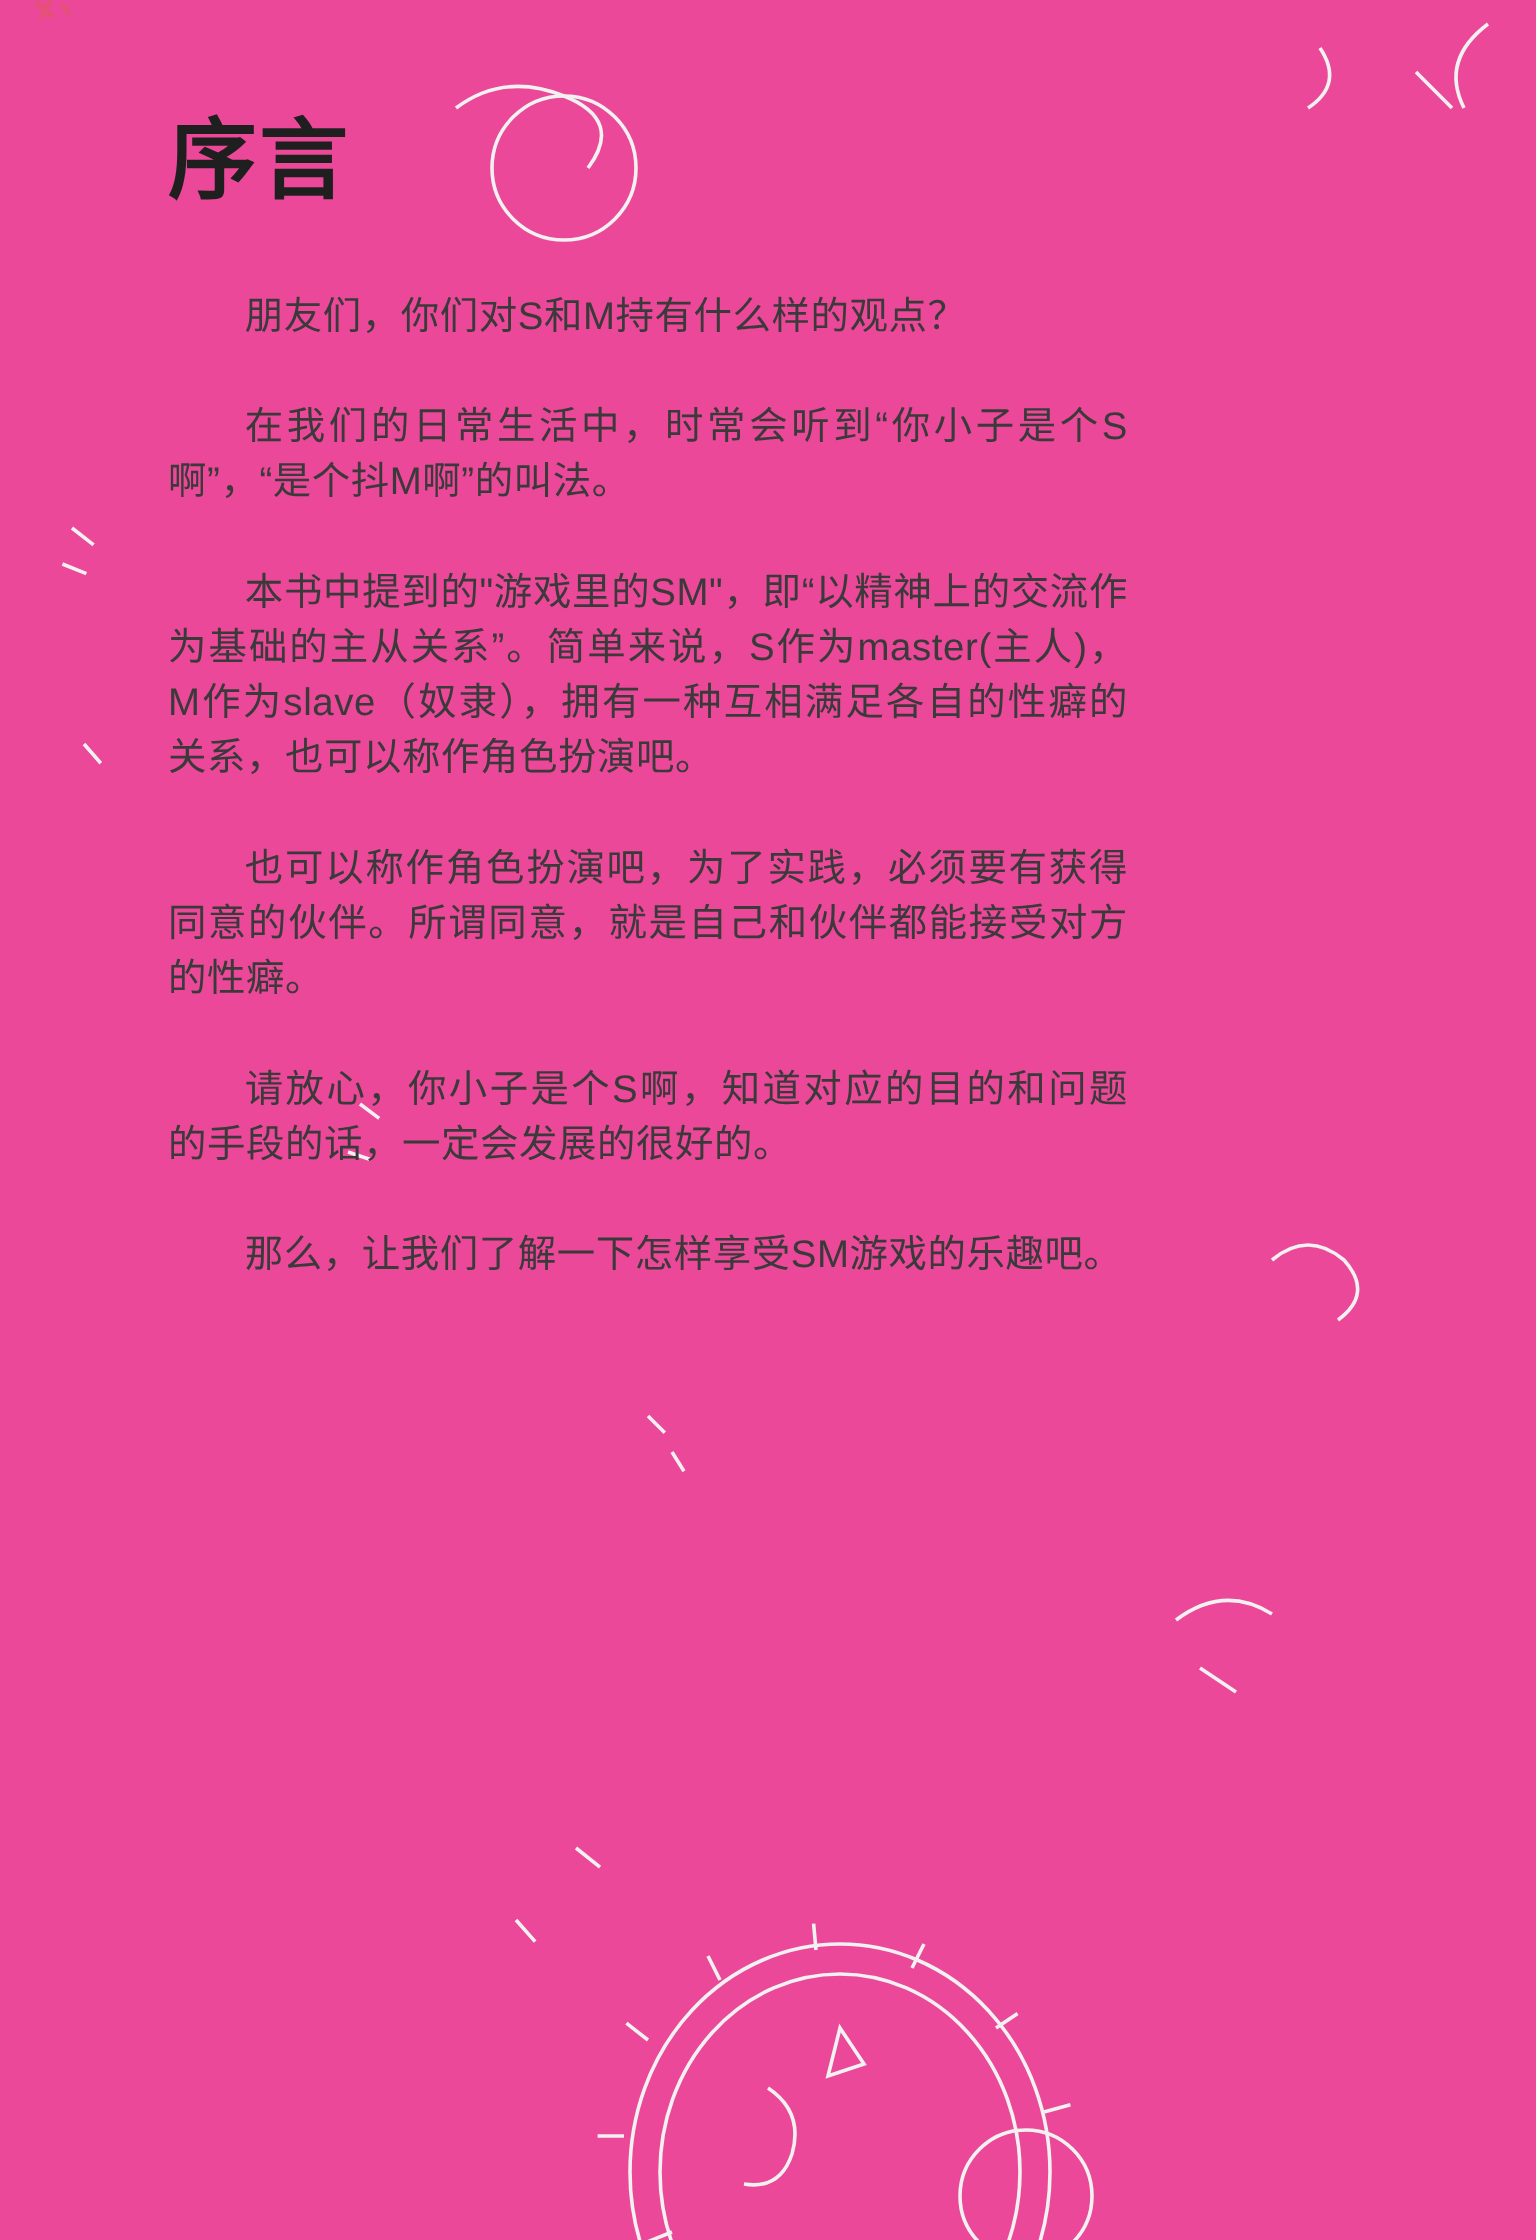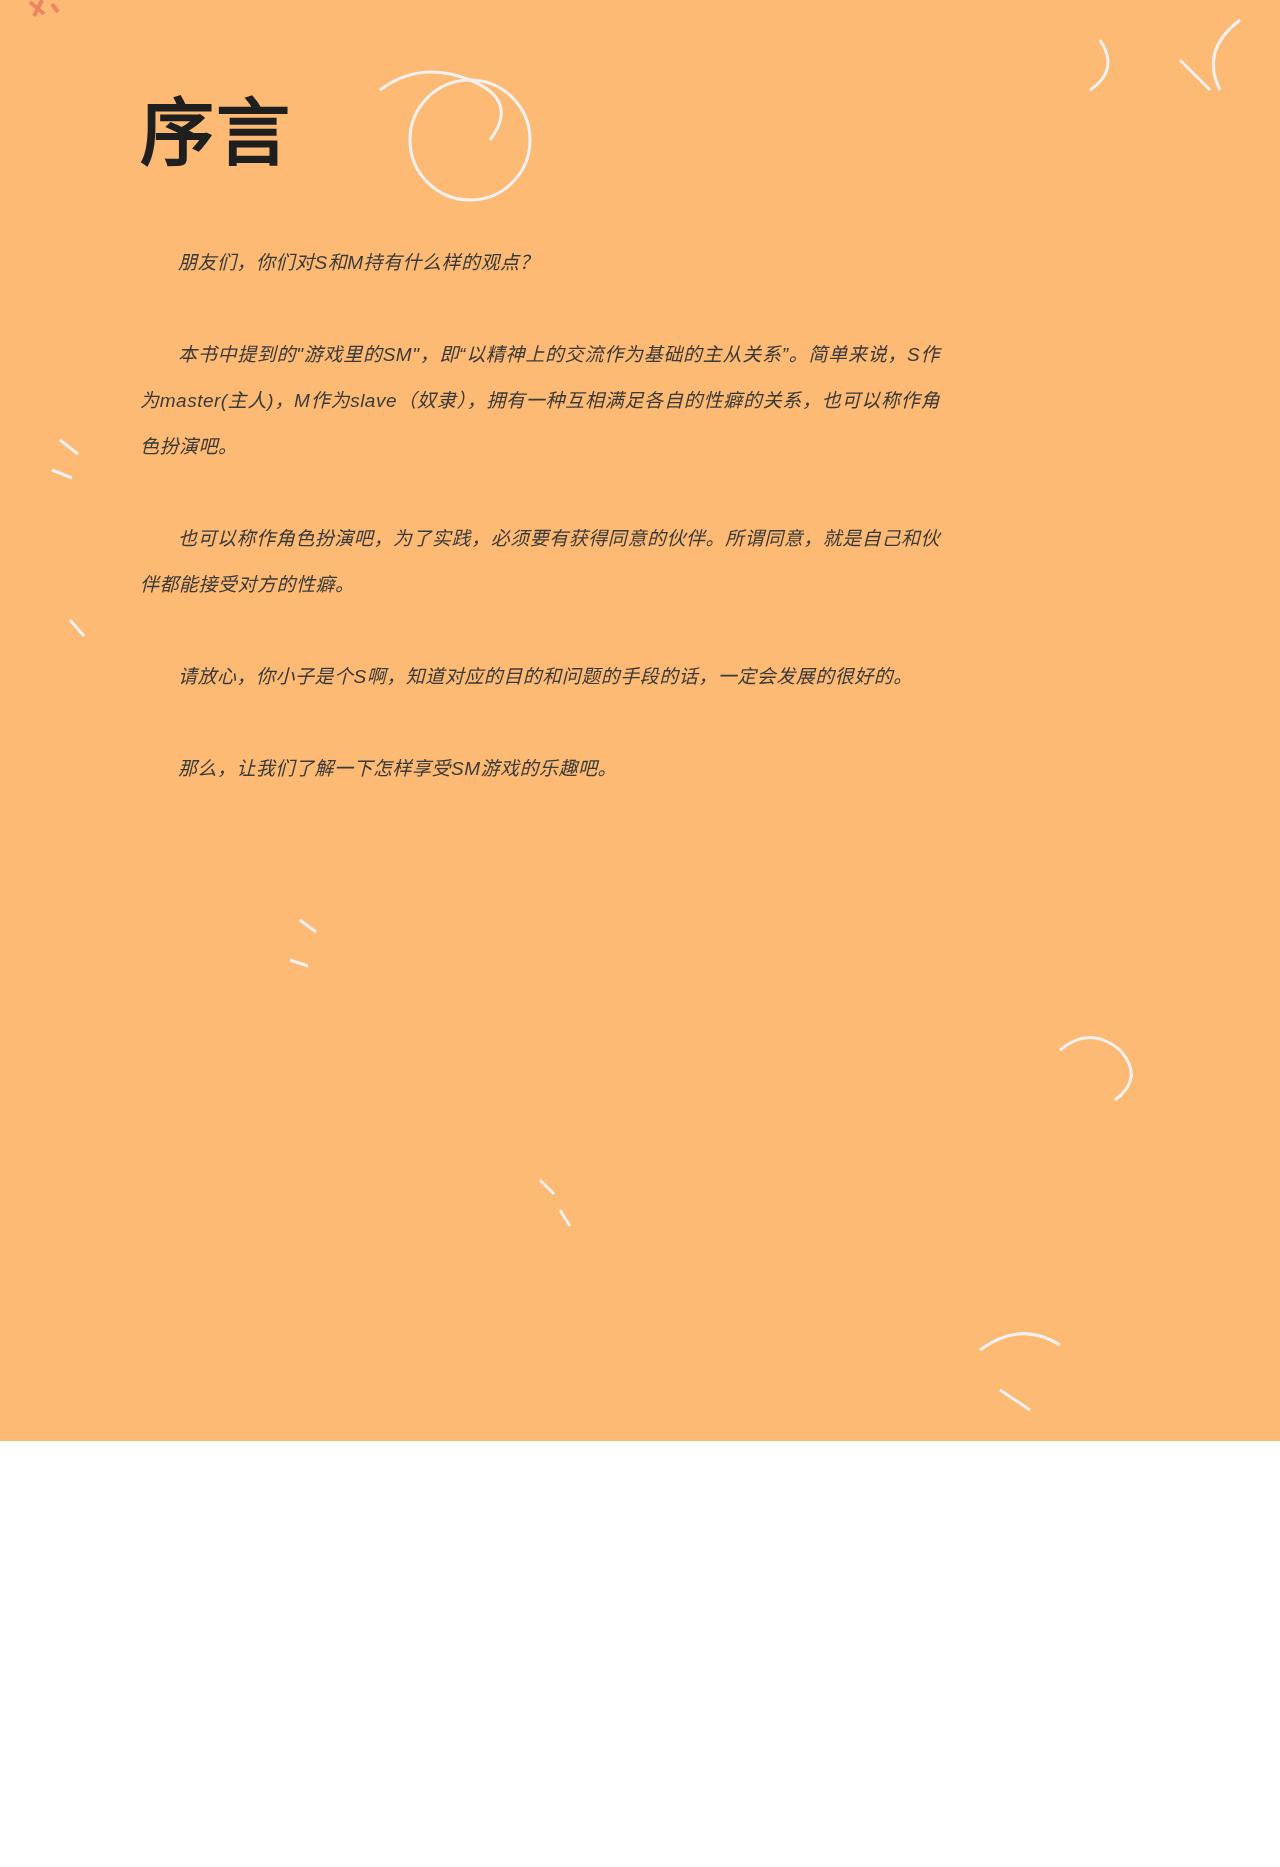--- a/index.html
+++ b/index.html
@@ -3,22 +3,22 @@
 <meta charset="utf-8">
 <style>
   html, body {
     margin: 0;
     padding: 0;
     background: #ffffff;
   }
   .page {
     position: relative;
     width: 1280px;
-    height: 1441px;
-    background: #fdba74;
+    height: 1867px;
+    background: #ec4899;
     overflow: hidden;
     font-family: "Liberation Sans", "DejaVu Sans", sans-serif;
   }
   .watermark-layer {
     position: absolute;
     inset: 0;
     pointer-events: none;
   }
   .content {
     position: absolute;
@@ -29,27 +29,26 @@
   h1.doc-title {
     margin: 0 0 58px 0;
     font-size: 74px;
     line-height: 1.3;
     font-weight: 600;
     letter-spacing: 2px;
     color: #1f1f1f;
   }
   p.para {
     margin: 0 0 46px 0;
-    font-size: 19px;
+    font-size: 32px;
     line-height: 46px;
     text-indent: 2em;
     color: #3a3a3a;
     letter-spacing: 0.5px;
     text-align: justify;
-    font-style: italic;
   }
 </style>
 </head>
 <body>
 
 <div class="page">
 
   <div class="watermark-layer">
     <svg width="1280" height="1867" viewBox="0 0 1280 1867">
 
@@ -75,19 +74,20 @@
         <path d="M1240 20 q-40 30 -20 70 M1180 60 l30 30 M1100 40 q20 30 -10 50"></path>
         <path d="M480 1540 l20 16 M430 1600 l16 18"></path>
       </g>
     </svg>
   </div>
 
   <main class="content">
     <h1 class="doc-title">序言</h1>
 
   <p class="para">朋友们，你们对S和M持有什么样的观点？</p>
+      <p class="para">在我们的日常生活中，时常会听到“你小子是个S啊”，“是个抖M啊”的叫法。</p>
       <p class="para">本书中提到的"游戏里的SM"，即“以精神上的交流作为基础的主从关系”。简单来说，S作为master(主人)，M作为slave（奴隶），拥有一种互相满足各自的性癖的关系，也可以称作角色扮演吧。</p>
       <p class="para">也可以称作角色扮演吧，为了实践，必须要有获得同意的伙伴。所谓同意，就是自己和伙伴都能接受对方的性癖。</p>
       <p class="para">请放心，你小子是个S啊，知道对应的目的和问题的手段的话，一定会发展的很好的。</p>
       <p class="para">那么，让我们了解一下怎样享受SM游戏的乐趣吧。</p>
     </main>
 
 </div>
 
 </body></html>

